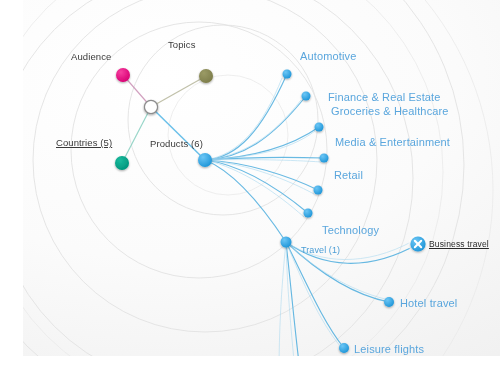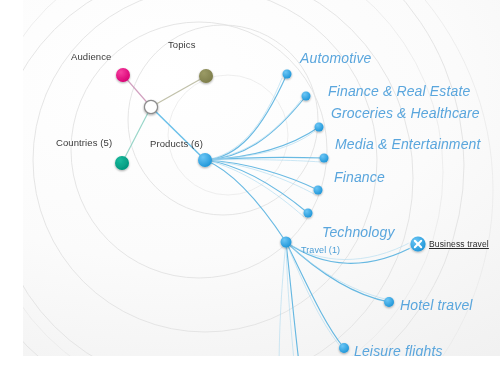--- a/index.html
+++ b/index.html
@@ -36,24 +36,23 @@
     line-height: 1;
     pointer-events: none;
     -webkit-font-smoothing: antialiased;
   }
   .label-root {
     font-size: 9.5px;
     color: #3a3a3a;
     letter-spacing: 0.1px;
   }
   .label-branch {
-    font-size: 14px;
+    font-size: 11px;
     color: #5aa6dd;
     letter-spacing: 0.15px;
-    font-style: italic;
   }
   .label-selected {
     font-size: 8.5px;
     color: #2a2a2a;
     letter-spacing: 0.15px;
   }
   .label-hub {
     font-size: 9px;
     color: #4b9ed6;
     letter-spacing: 0.1px;
@@ -178,28 +177,28 @@
       <circle cx="183" cy="76" r="7" fill="url(#nodeGlowOlive)" filter="url(#softShadow)"></circle>
       <circle cx="99" cy="163" r="7" fill="url(#nodeGlowTeal)" filter="url(#softShadow)"></circle>
       <circle cx="182" cy="160" r="7" fill="url(#nodeGlowBlue)" filter="url(#softShadow)"></circle>
     </g>
 
     <circle cx="128" cy="107" r="6.6" fill="#ffffff" stroke="#8d8d8d" stroke-width="1.3" filter="url(#softShadow)"></circle>
   </svg>
 
   <div class="node-label label-root" style="left:48px; top:52px;">Audience</div>
   <div class="node-label label-root" style="left:145px; top:40px;">Topics</div>
-  <div class="node-label label-root" style="left:33px; top:138px;">Countries (5)</div>
+  <div class="node-label label-root" style="left:33px; top:138px;text-decoration:underline;">Countries (5)</div>
   <div class="node-label label-root" style="left:127px; top:139px;">Products (6)</div>
 
   <div class="node-label label-branch" style="left:277px; top:51px;">Automotive</div>
-  <div class="node-label label-branch" style="left:297px; top:84px;padding-left:8px;">Finance &amp; Real Estate</div>
+  <div class="node-label label-branch" style="left:297px; top:92px;padding-left:8px;">Finance &amp; Real Estate</div>
   <div class="node-label label-branch" style="left:308px; top:106px;">Groceries &amp; Healthcare</div>
   <div class="node-label label-branch" style="left:312px; top:137px;">Media &amp; Entertainment</div>
-  <div class="node-label label-branch" style="left:311px; top:170px;">Finance</div>
+  <div class="node-label label-branch" style="left:311px; top:170px;">Retail</div>
   <div class="node-label label-branch" style="left:299px; top:225px;">Technology</div>
   <div class="node-label label-hub" style="left:278px; top:246px;">Travel (1)</div>
 
   <div class="node-label label-selected" style="left:406px; top:240px;text-decoration:underline;">Business travel</div>
   <div class="node-label label-branch" style="left:377px; top:298px;">Hotel travel</div>
   <div class="node-label label-branch" style="left:331px; top:344px;">Leisure flights</div>
 
 </div>
 
 </body></html>

